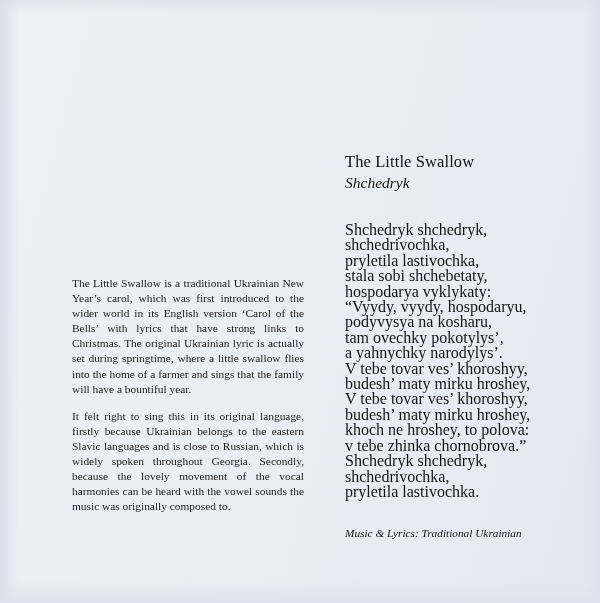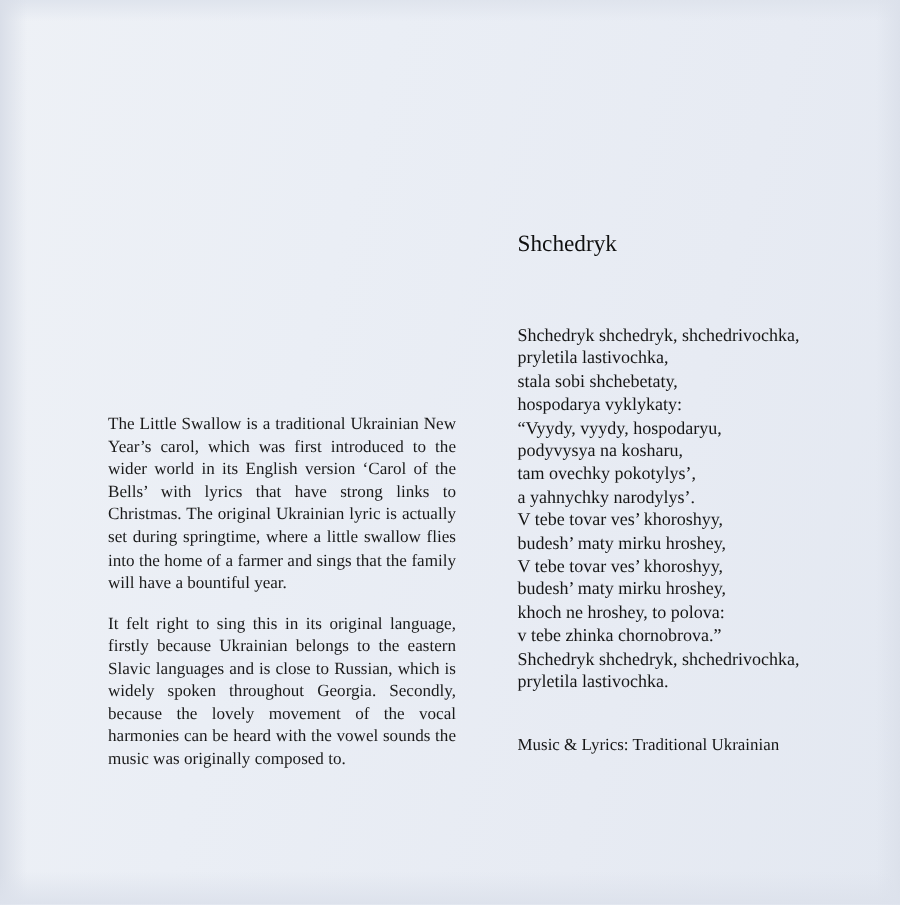--- a/index.html
+++ b/index.html
@@ -77,53 +77,56 @@
   }
   .song-title {
     font-size: 16.5px;
     line-height: 20px;
     color: #111;
     letter-spacing: 0.1px;
   }
   .song-subtitle {
     font-size: 15.5px;
     line-height: 19px;
+    font-style: italic;
     color: #111;
     margin-top: 1px;
   }
   .lyrics {
-    margin-top: 44px;
-    font-size: 12px;
+    margin-top: 30px;
+    font-size: 16px;
     line-height: 15.4px;
     color: #151515;
     white-space: pre-line;
   }
   .credits {
     margin-top: 27px;
     font-size: 11.3px;
+    font-style: italic;
     color: #151515;
     line-height: 15px;
   }
 </style>
 </head>
 <body>
 
 <div class="page">
 
   <div class="edge-top"></div>
   <div class="edge-left"></div>
   <div class="edge-right"></div>
   <div class="edge-bottom"></div>
 
   <div class="notes">
     <p>The Little Swallow is a traditional Ukrainian New Year’s carol, which was first introduced to the wider world in its English version ‘Carol of the Bells’ with lyrics that have strong links to Christmas. The original Ukrainian lyric is actually set during springtime, where a little swallow flies into the home of a farmer and sings that the family will have a bountiful year.</p>
     <p>It felt right to sing this in its original language, firstly because Ukrainian belongs to the eastern Slavic languages and is close to Russian, which is widely spoken throughout Georgia. Secondly, because the lovely movement of the vocal harmonies can be heard with the vowel sounds the music was originally composed to.</p>
   </div>
 
   <div class="song">
+    <div class="song-title">The Little Swallow</div>
     <div class="song-subtitle">Shchedryk</div>
     <div class="lyrics">Shchedryk shchedryk, shchedrivochka,
 pryletila lastivochka,
 stala sobi shchebetaty,
 hospodarya vyklykaty:
 “Vyydy, vyydy, hospodaryu,
 podyvysya na kosharu,
 tam ovechky pokotylys’,
 a yahnychky narodylys’.
 V tebe tovar ves’ khoroshyy,

